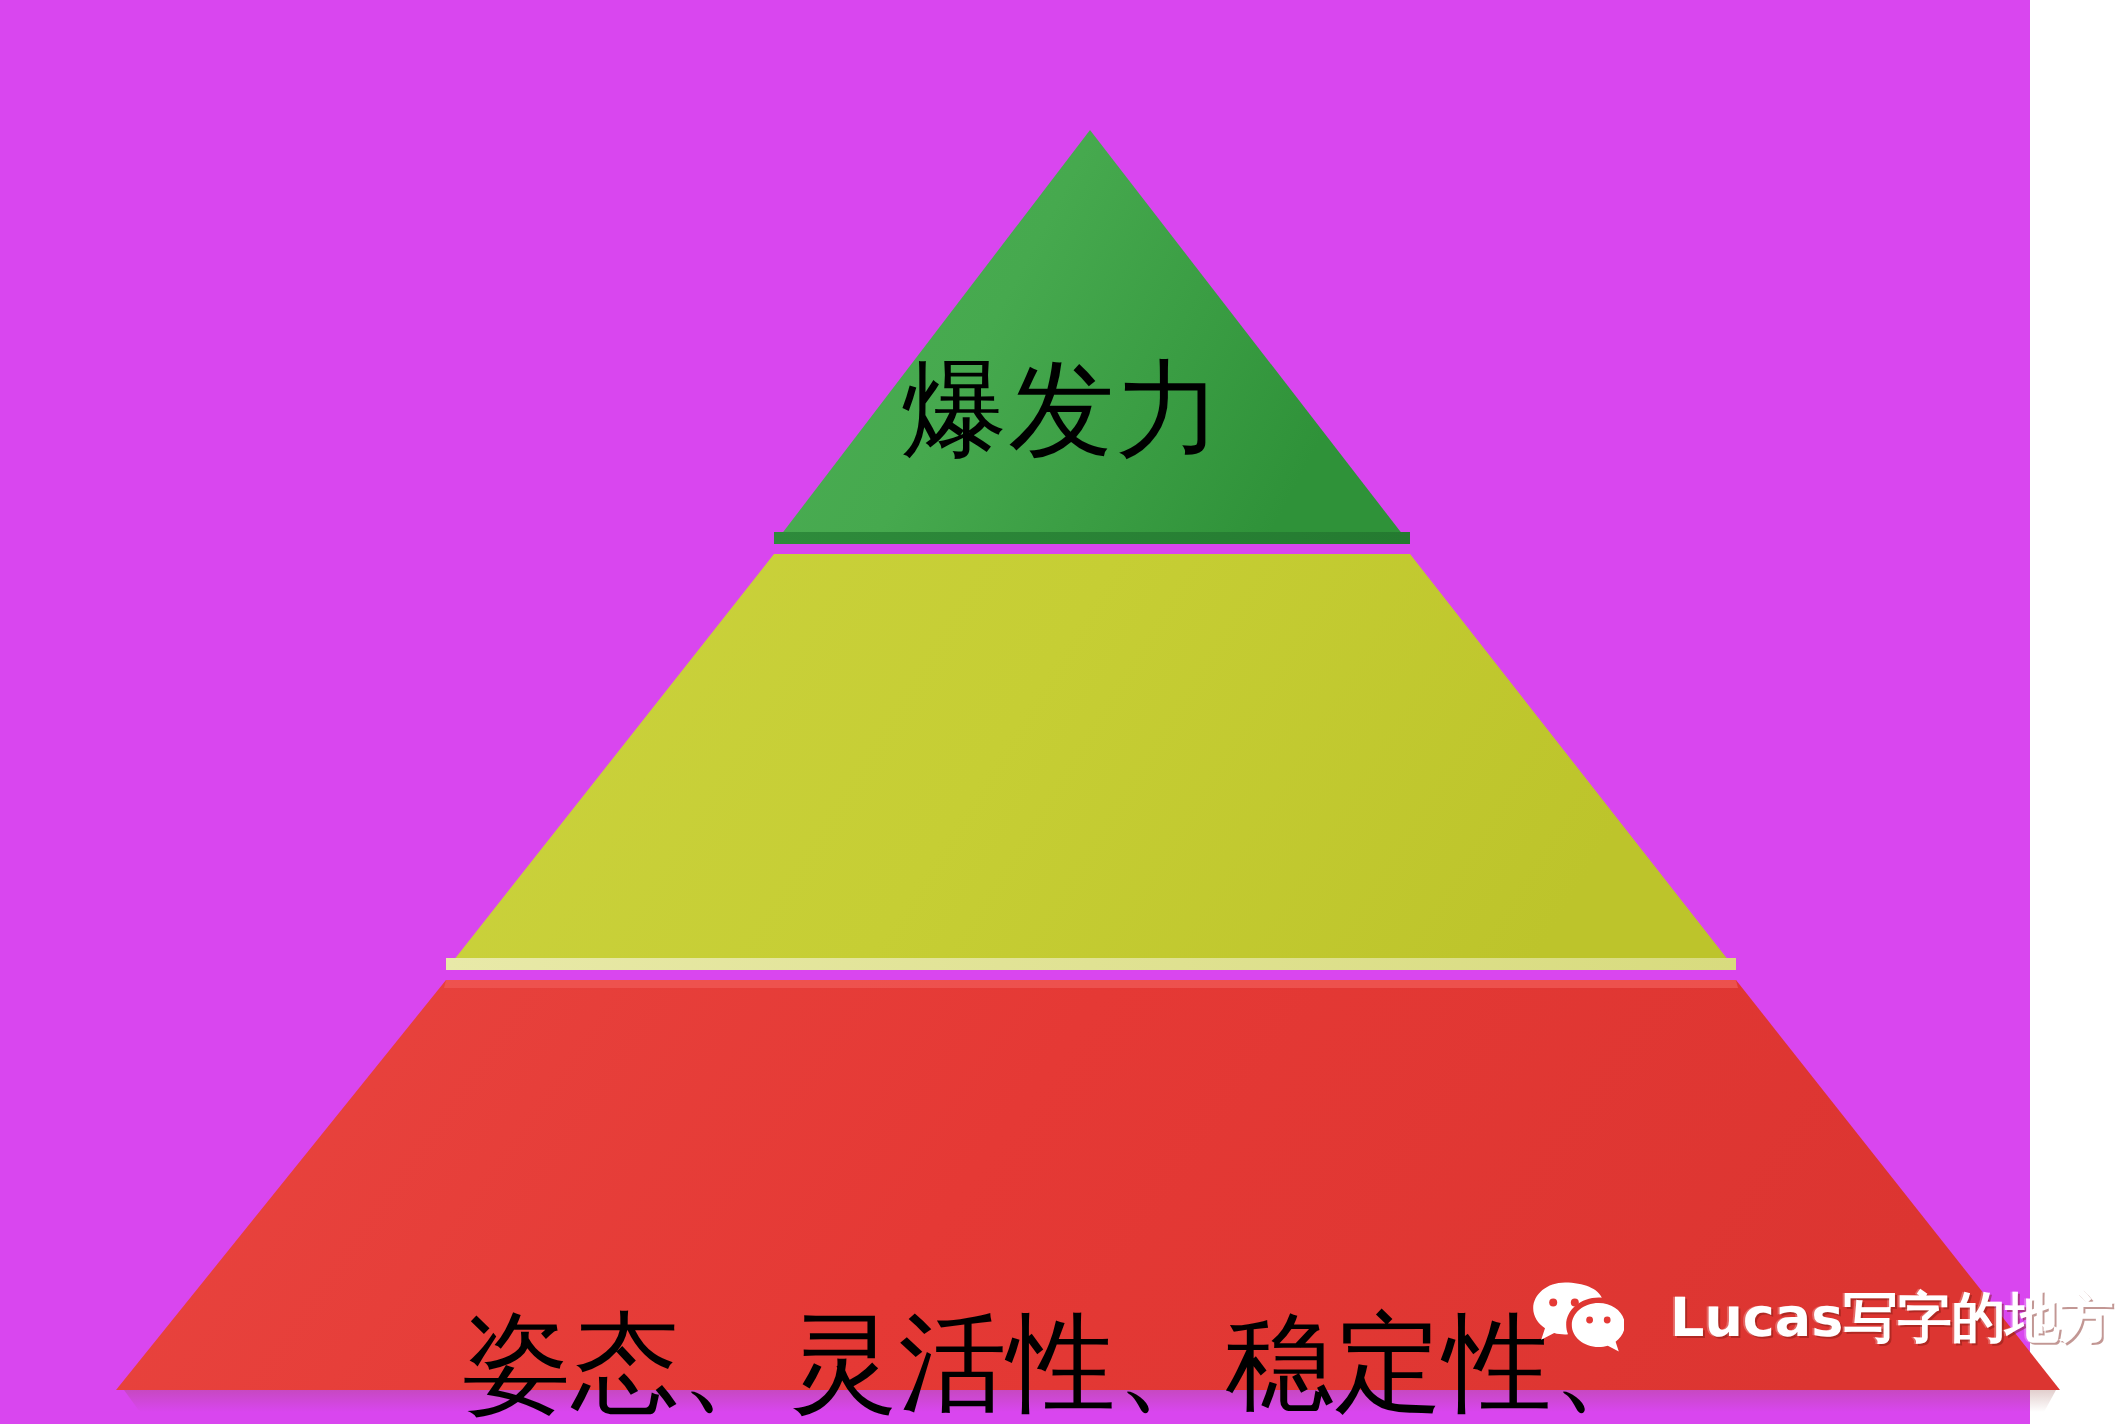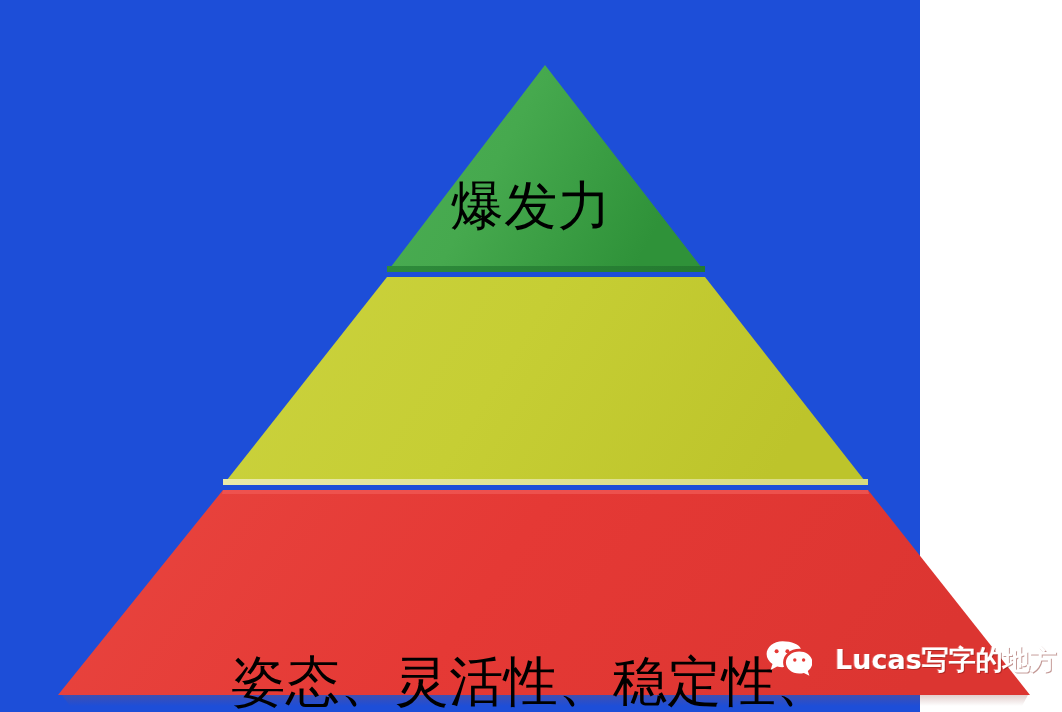--- a/index.html
+++ b/index.html
@@ -13,23 +13,23 @@
     height: 712px;
     position: relative;
     overflow: hidden;
     font-family: "Liberation Sans", "DejaVu Sans", sans-serif;
   }
 
   #stage {
     position: absolute;
     left: 0;
     top: 0;
-    width: 920px;
+    width: 1015px;
     height: 712px;
-    background: #1d4ed8;
+    background: #d946ef;
   }
 
   #pyramid-svg {
     position: absolute;
     left: 0;
     top: 0;
     width: 1062px;
     height: 712px;
   }
 

